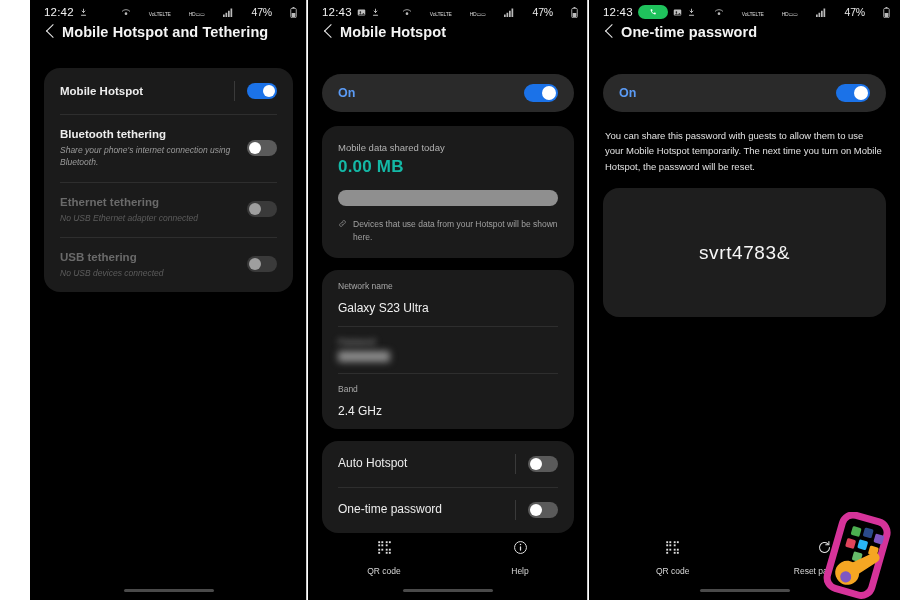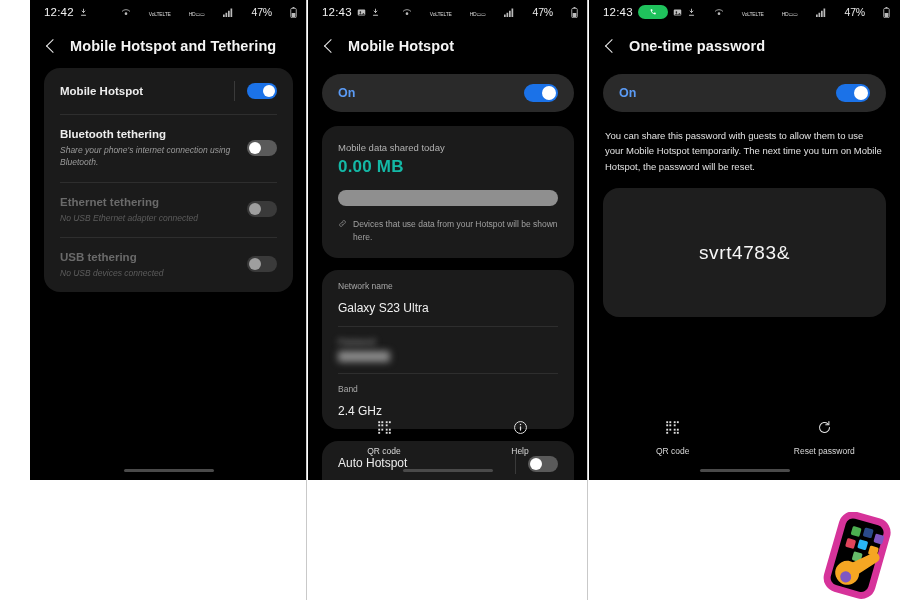--- a/index.html
+++ b/index.html
@@ -10,21 +10,21 @@
     overflow: hidden;
   }
   #stage {
     position: relative;
     width: 900px; height: 600px;
     background: #ffffff;
   }
   .panel {
     position: absolute;
     top: 0;
-    height: 480px;
+    height: 600px;
     background: #000000;
     overflow: hidden;
   }
   #panel1 { left: 30px;  width: 277px; }
   #panel2 { left: 308px; width: 280px; }
   #panel3 { left: 589px; width: 311px; }
 
   .divider-line {
     position: absolute;
     top: 0; height: 600px; width: 1px;
@@ -55,22 +55,21 @@
   }
   .tiny-label {
     font-size: 5px; line-height: 5px; text-align: center;
     color: #d8d8d8; letter-spacing: -0.2px;
   }
 
   
   .appbar {
     height: 44px;
     display: flex;
-    align-items: center;
-    gap: 12px;
+    gap: 4px;
     padding: 0 14px;
   }
   .back-chevron {
     width: 14px; height: 14px;
     display: inline-block;
     position: relative;
     flex: 0 0 auto;
     cursor: pointer;
   }
   .back-chevron::before {

